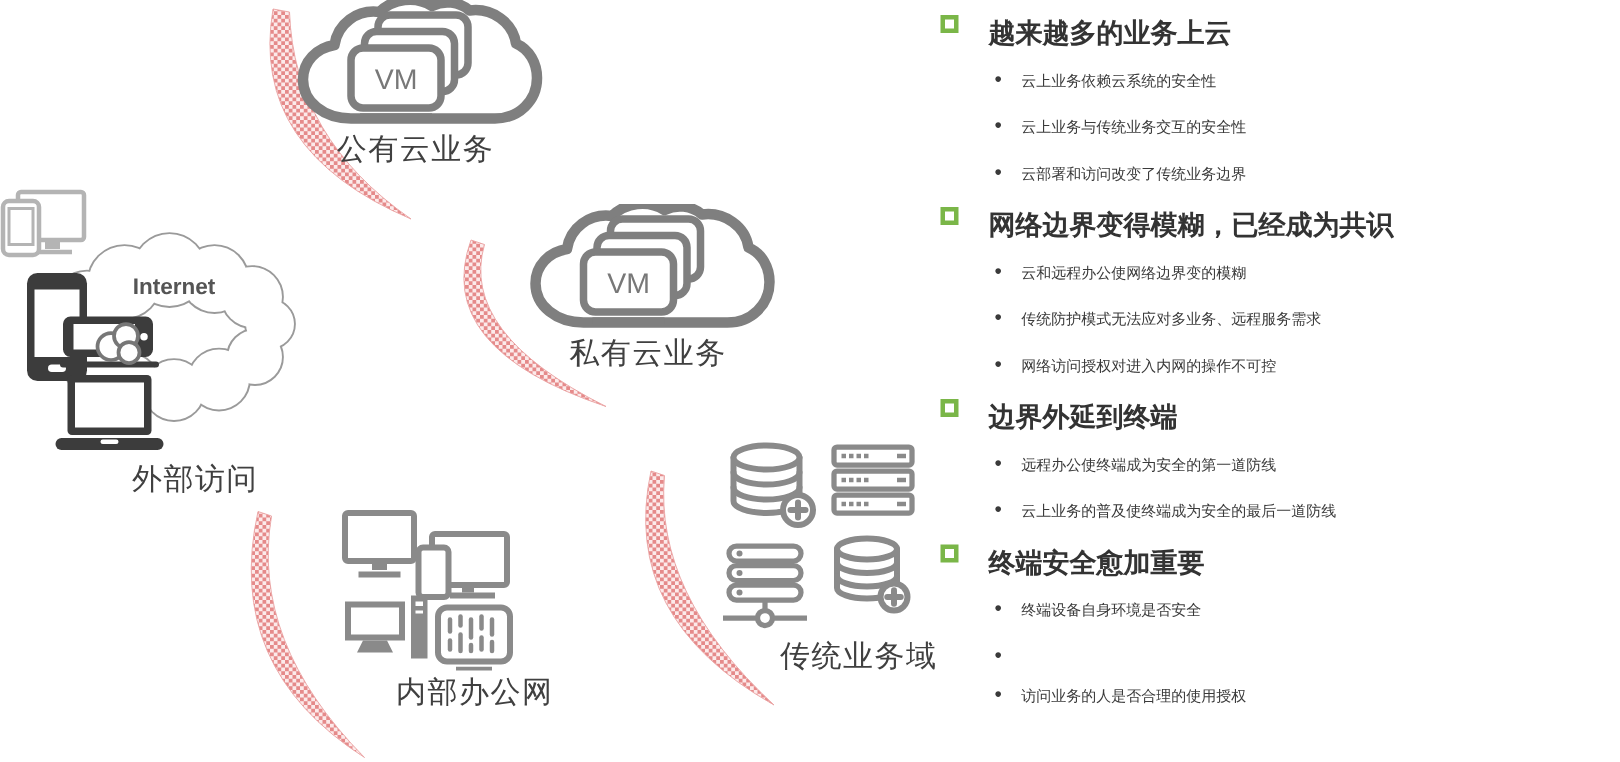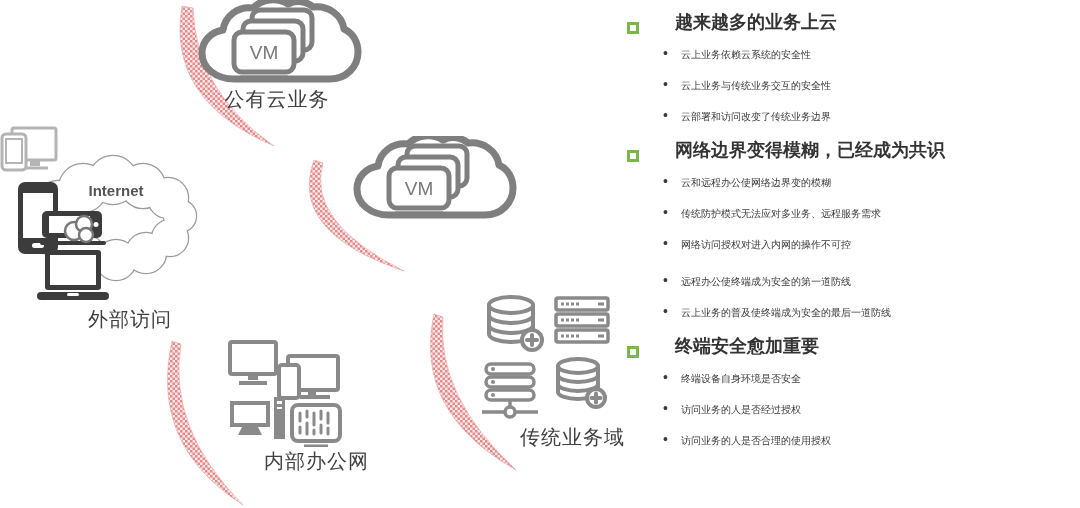--- a/index.html
+++ b/index.html
@@ -8,21 +8,21 @@
   .stage { position:relative; width:1080px; height:508px; background:#fff; overflow:hidden; }
 
   
   .abs { position:absolute; }
   .dg-label { font-size:20px; color:#404040; letter-spacing:1px; white-space:nowrap; }
   .dg-label.center { text-align:center; }
 
   
   .panel { position:absolute; left:627px; top:4px; width:450px; }
   .section { margin-bottom:6px; }
-  .sec-head { display:flex; align-items:flex-end; gap:36px; margin:6px 0 5px; }
+  .sec-head { display:flex; align-items:flex-start; gap:20px; margin:6px 0 5px; }
   .bullet-square { width:12px; height:12px; border:3px solid #7ab648; background:#fff; flex:0 0 auto; }
   .sec-title { font-size:18px; font-weight:600; color:#333; line-height:24px; white-space:nowrap; }
   .sub-item { display:flex; align-items:baseline; gap:13px; padding:5px 0 5px 36px; }
   .sub-bullet { font-size:14px; color:#3a3a3a; flex:0 0 auto; }
   .sub-text { font-size:10px; color:#3a3a3a; line-height:21px; white-space:nowrap; }
 </style>
 </head>
 <body>
 
 <div class="stage">
@@ -55,20 +55,21 @@
   <svg class="abs" style="left:347px;top:136px;" width="170" height="88" viewBox="0 0 170 88">
     <path d="M42,79 C24,79 10,68 10,53 C10,41 19,32 31,30 C33,16 46,6 61,8 C70,-1 85,-3 96,4 C104,0 114,1 121,7 C136,5 150,15 152,29 C161,33 166,42 166,52 C166,67 154,79 138,79 Z" fill="#fff" stroke="#7f7f7f" stroke-width="7" stroke-linejoin="round"></path>
     <g stroke="#7f7f7f" stroke-width="5" fill="#fff">
       <rect x="60" y="10" width="60" height="40" rx="8"></rect>
       <rect x="51" y="21" width="60" height="40" rx="8"></rect>
       <rect x="42" y="32" width="60" height="40" rx="8"></rect>
       <line x1="48" y1="78" x2="96" y2="78"></line>
     </g>
     <text x="72" y="59" text-anchor="middle" font-size="19" fill="#787878">VM</text>
   </svg>
+  <div class="abs dg-label center" style="left:347px;top:222px;width:170px;">私有云业务</div>
 
   <svg class="abs" style="left:28px;top:146px;" width="195" height="140" viewBox="0 0 195 140">
     <g stroke="#9a9a9a" stroke-width="2.5" fill="#fff">
       <circle cx="30" cy="57" r="22"></circle>
         <circle cx="55" cy="42" r="24"></circle>
         <circle cx="85" cy="34" r="24"></circle>
       <circle cx="115" cy="40" r="22"></circle>
         <circle cx="140" cy="52" r="20"></circle>
         <circle cx="152" cy="70" r="16"></circle>
       <circle cx="142" cy="92" r="18"></circle>
@@ -266,20 +267,24 @@
         <span class="sub-bullet">•</span>
         <span class="sub-text">传统防护模式无法应对多业务、远程服务需求</span>
       </div>
       <div class="sub-item">
         <span class="sub-bullet">•</span>
         <span class="sub-text">网络访问授权对进入内网的操作不可控</span>
       </div>
     </div>
 
     <div class="section">
+      <div class="sec-head">
+        <span class="bullet-square"></span>
+        <span class="sec-title">边界外延到终端</span>
+      </div>
       <div class="sub-item">
         <span class="sub-bullet">•</span>
         <span class="sub-text">远程办公使终端成为安全的第一道防线</span>
       </div>
       <div class="sub-item">
         <span class="sub-bullet">•</span>
         <span class="sub-text">云上业务的普及使终端成为安全的最后一道防线</span>
       </div>
     </div>
 
@@ -287,21 +292,20 @@
       <div class="sec-head">
         <span class="bullet-square"></span>
         <span class="sec-title">终端安全愈加重要</span>
       </div>
       <div class="sub-item">
         <span class="sub-bullet">•</span>
         <span class="sub-text">终端设备自身环境是否安全</span>
       </div>
       <div class="sub-item">
         <span class="sub-bullet">•</span>
-        <span class="sub-text">访问业务的人是否经过授权</span>
       </div>
       <div class="sub-item">
         <span class="sub-bullet">•</span>
         <span class="sub-text">访问业务的人是否合理的使用授权</span>
       </div>
     </div>
 
   </div>
 </div>
 

